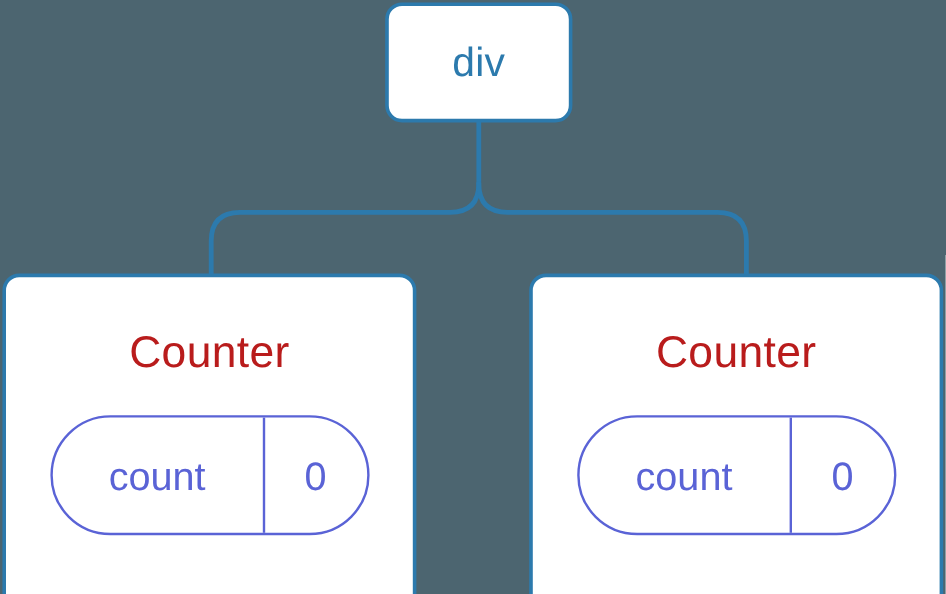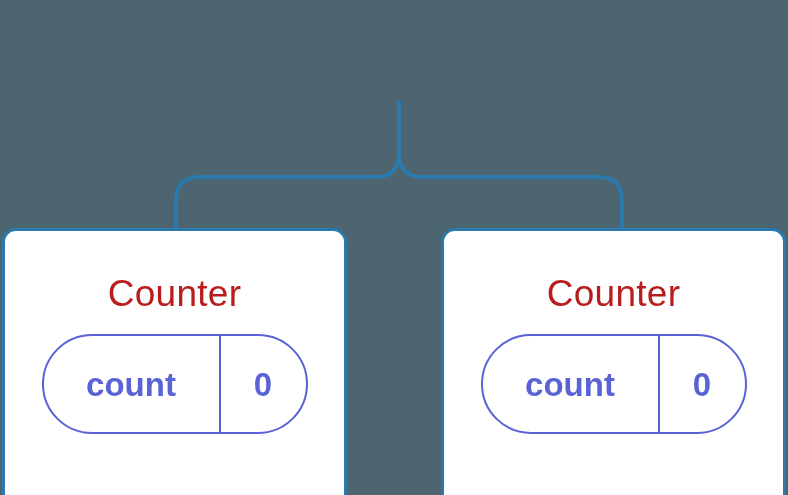--- a/index.html
+++ b/index.html
@@ -70,30 +70,29 @@
     color: #b91c1c;
     font-size: 37px;
     line-height: 1;
     letter-spacing: 0.3px;
     white-space: nowrap;
     user-select: none;
   }
   
   .state-pill {
     position: relative;
-    margin-top: 22px;
+    margin-top: 34px;
     height: 100px;
     width: 266px;
     box-sizing: border-box;
     border: 2px solid #5a63d6;
     border-radius: 50px;
     display: flex;
     align-items: stretch;
     background: transparent;
-    font-weight: bold;
   }
   .pill-key {
     flex: 0 0 175px;
     display: flex;
     align-items: center;
     justify-content: center;
     border-right: 2px solid #5a63d6;
   }
   .pill-value {
     flex: 1 1 auto;
@@ -114,20 +113,23 @@
 
 <div id="stage">
 
   <svg class="edges" viewBox="0 0 788 495" width="788" height="495" xmlns="http://www.w3.org/2000/svg">
 
     <path d="M 399 101 L 399 153" fill="none" stroke="#2c7aad" stroke-width="4" stroke-linecap="butt"></path>
     <path d="M 399 153 Q 399 177 375 177 L 200 177 Q 176 177 176 201 L 176 229" fill="none" stroke="#2c7aad" stroke-width="4" stroke-linecap="round" stroke-linejoin="round"></path>
     <path d="M 399 153 Q 399 177 423 177 L 598 177 Q 622 177 622 201 L 622 229" fill="none" stroke="#2c7aad" stroke-width="4" stroke-linecap="round" stroke-linejoin="round"></path>
   </svg>
 
+  <div class="node" id="node-div">
+    <span class="node-title">div</span>
+  </div>
 
   <div class="node counter-card" id="node-counter-left">
     <span class="counter-title">Counter</span>
     <div class="state-pill">
       <div class="pill-key">
         <span class="pill-text">count</span>
       </div>
       <div class="pill-value">
         <span class="pill-text">0</span>
       </div>

